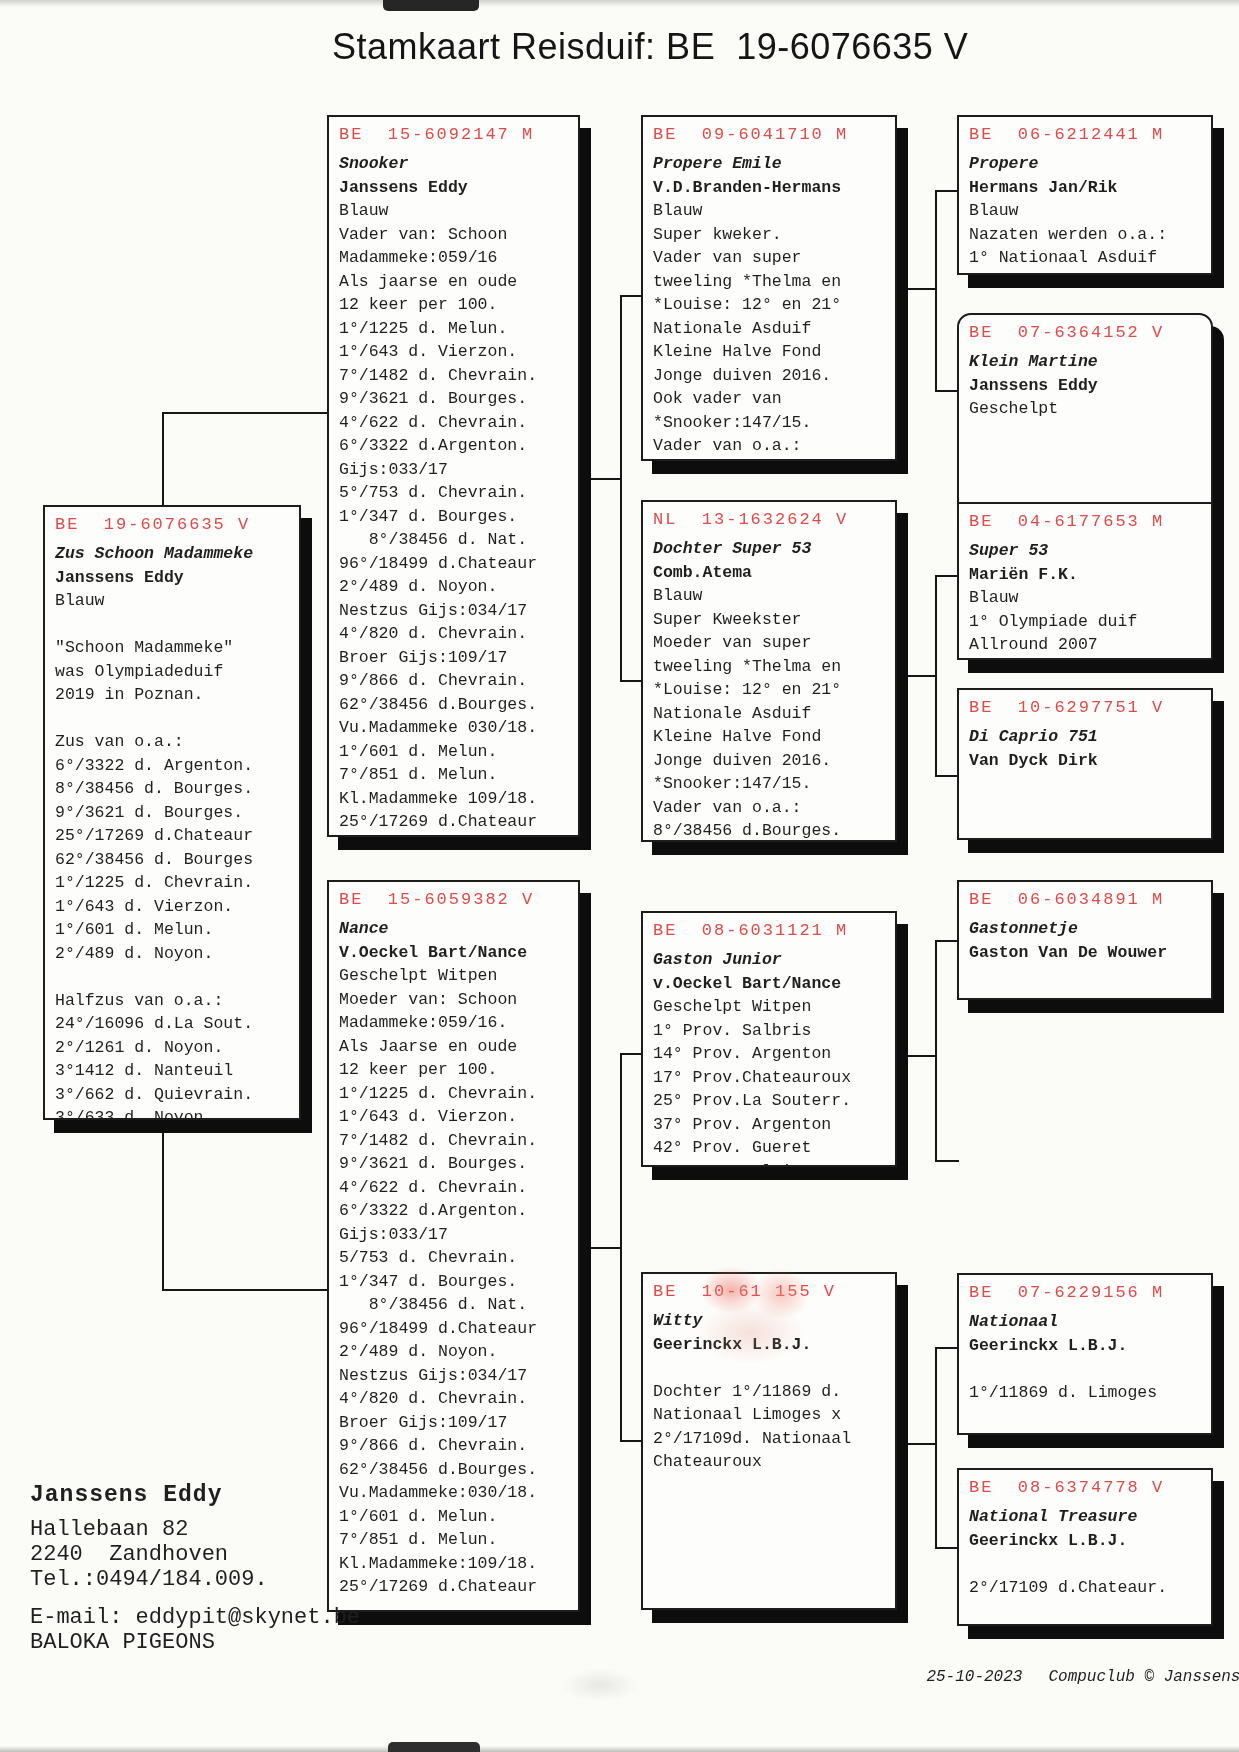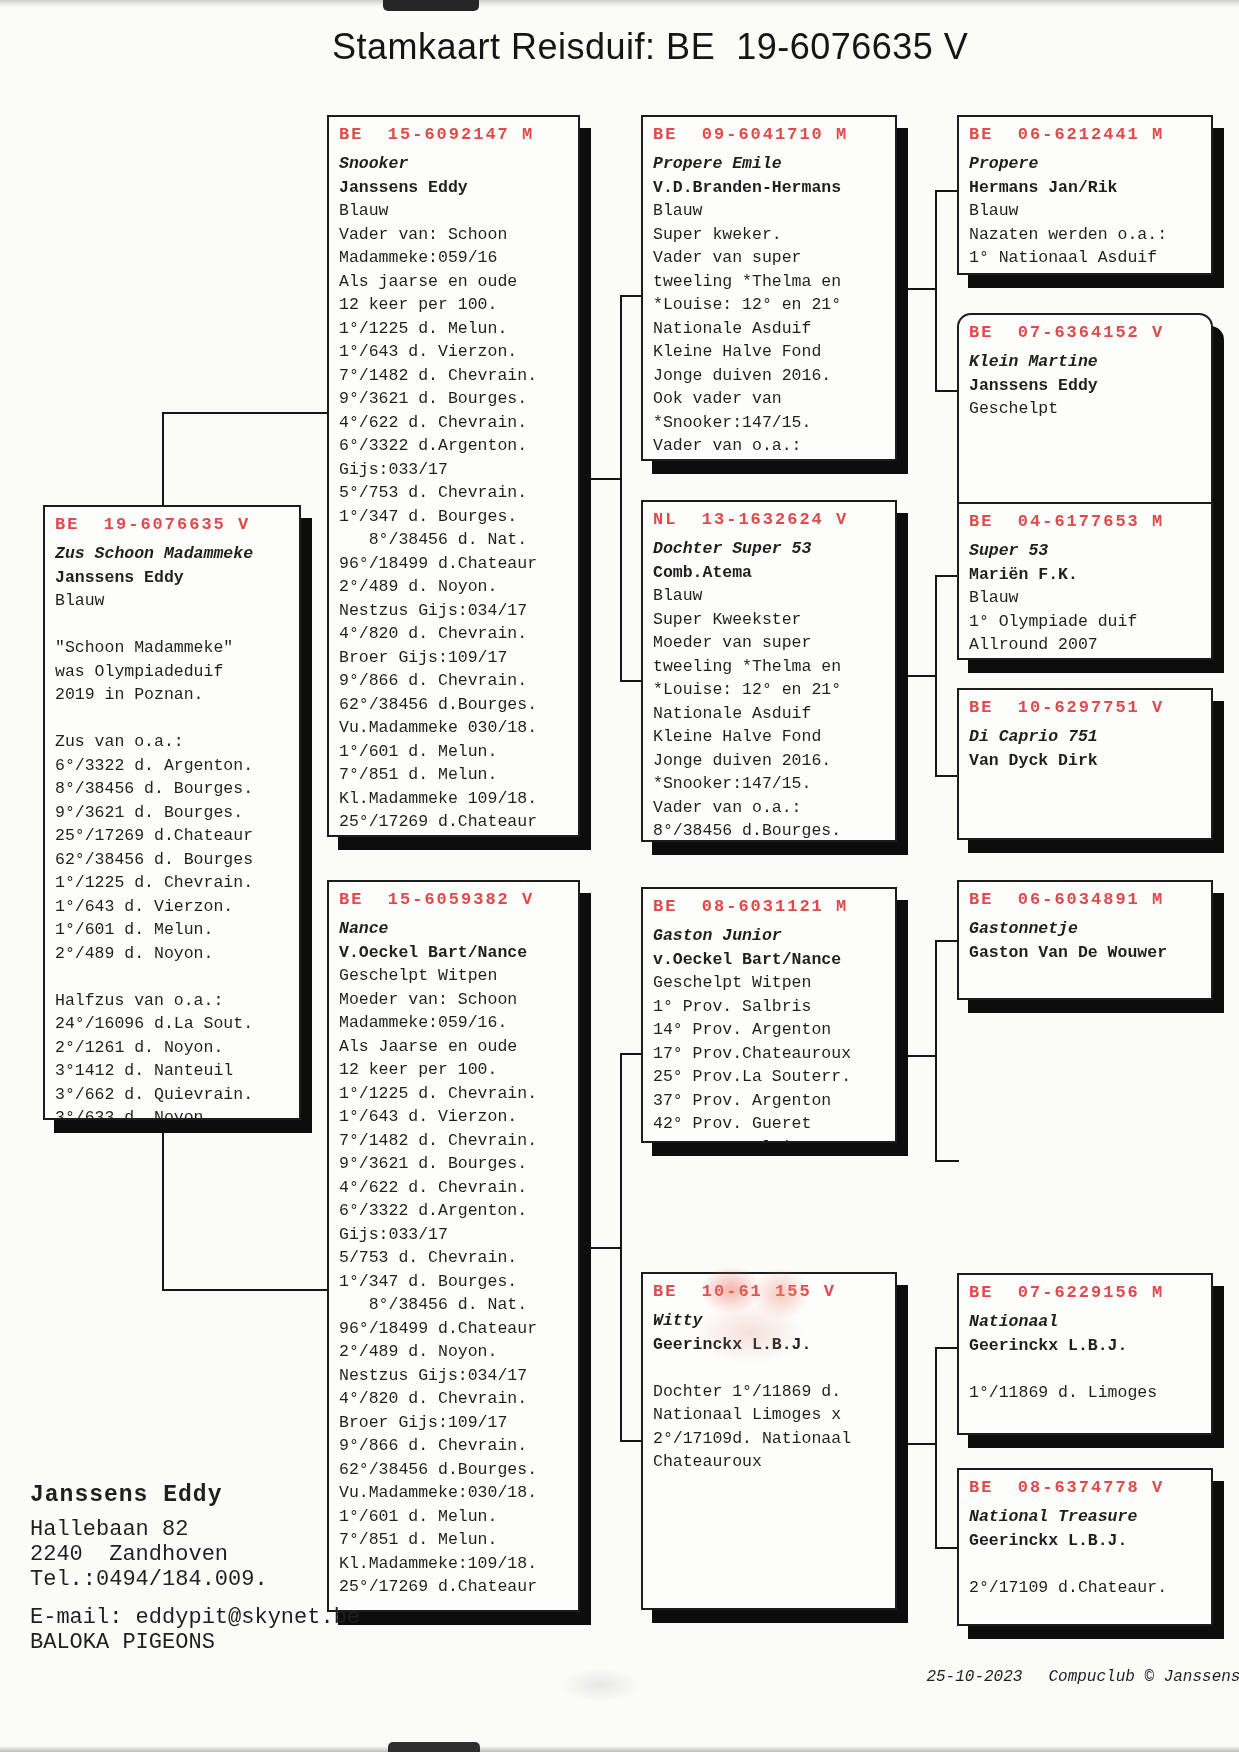--- a/index.html
+++ b/index.html
@@ -2,32 +2,32 @@
 <html><head>
 <meta charset="utf-8">
 <style>
   html,body{margin:0;padding:0;background:#e9e9e6;}
   .paper{position:relative;width:1239px;height:1752px;background:#fbfbf8;overflow:hidden;
          font-family:"Liberation Mono","DejaVu Sans Mono",monospace;color:#1f1f1f;}
   .page-title{position:absolute;left:332px;top:26px;font-family:"Liberation Sans","DejaVu Sans",sans-serif;
          font-size:36px;font-weight:500;color:#151515;letter-spacing:.5px;white-space:pre;}
   .pbox{position:absolute;background:#fdfdfb;border:2px solid #1c1c1c;box-shadow:11px 13px 0 #0d0d0d;
          padding:5px 6px 4px 10px;box-sizing:border-box;overflow:hidden;}
-  .ring{color:#e04a4a;font-weight:bold;font-size:17px;letter-spacing:2px;line-height:26px;
+  .ring{color:#e04a4a;font-weight:normal;font-size:17px;letter-spacing:2px;line-height:26px;
          margin-bottom:4px;white-space:pre;}
   .bname,.bowner,.tline{font-size:16.5px;line-height:23.5px;white-space:pre;}
   .bname{font-weight:bold;font-style:italic;}
   .bowner{font-weight:bold;}
   
   #box-subject{left:43px;top:505px;width:258px;height:615px;}
   #box-father{left:327px;top:115px;width:253px;height:722px;}
   #box-mother{left:327px;top:880px;width:253px;height:732px;}
   #box-gp1{left:641px;top:115px;width:256px;height:346px;}
   #box-gp2{left:641px;top:500px;width:256px;height:342px;}
-  #box-gp3{left:641px;top:887px;width:256px;height:256px;}
+  #box-gp3{left:641px;top:911px;width:256px;height:256px;}
   #box-gp4{left:641px;top:1272px;width:256px;height:338px;}
   #box-ggp1{left:957px;top:115px;width:256px;height:160px;}
   #box-ggp2{left:957px;top:313px;width:256px;height:206px;border-radius:14px;}
   #box-ggp3{left:957px;top:502px;width:256px;height:158px;}
   #box-ggp4{left:957px;top:688px;width:256px;height:152px;}
   #box-ggp5{left:957px;top:880px;width:256px;height:120px;}
   #box-ggp6{left:957px;top:1078px;width:256px;height:162px;}
   #box-ggp7{left:957px;top:1273px;width:256px;height:162px;}
   #box-ggp8{left:957px;top:1468px;width:256px;height:158px;}
   

